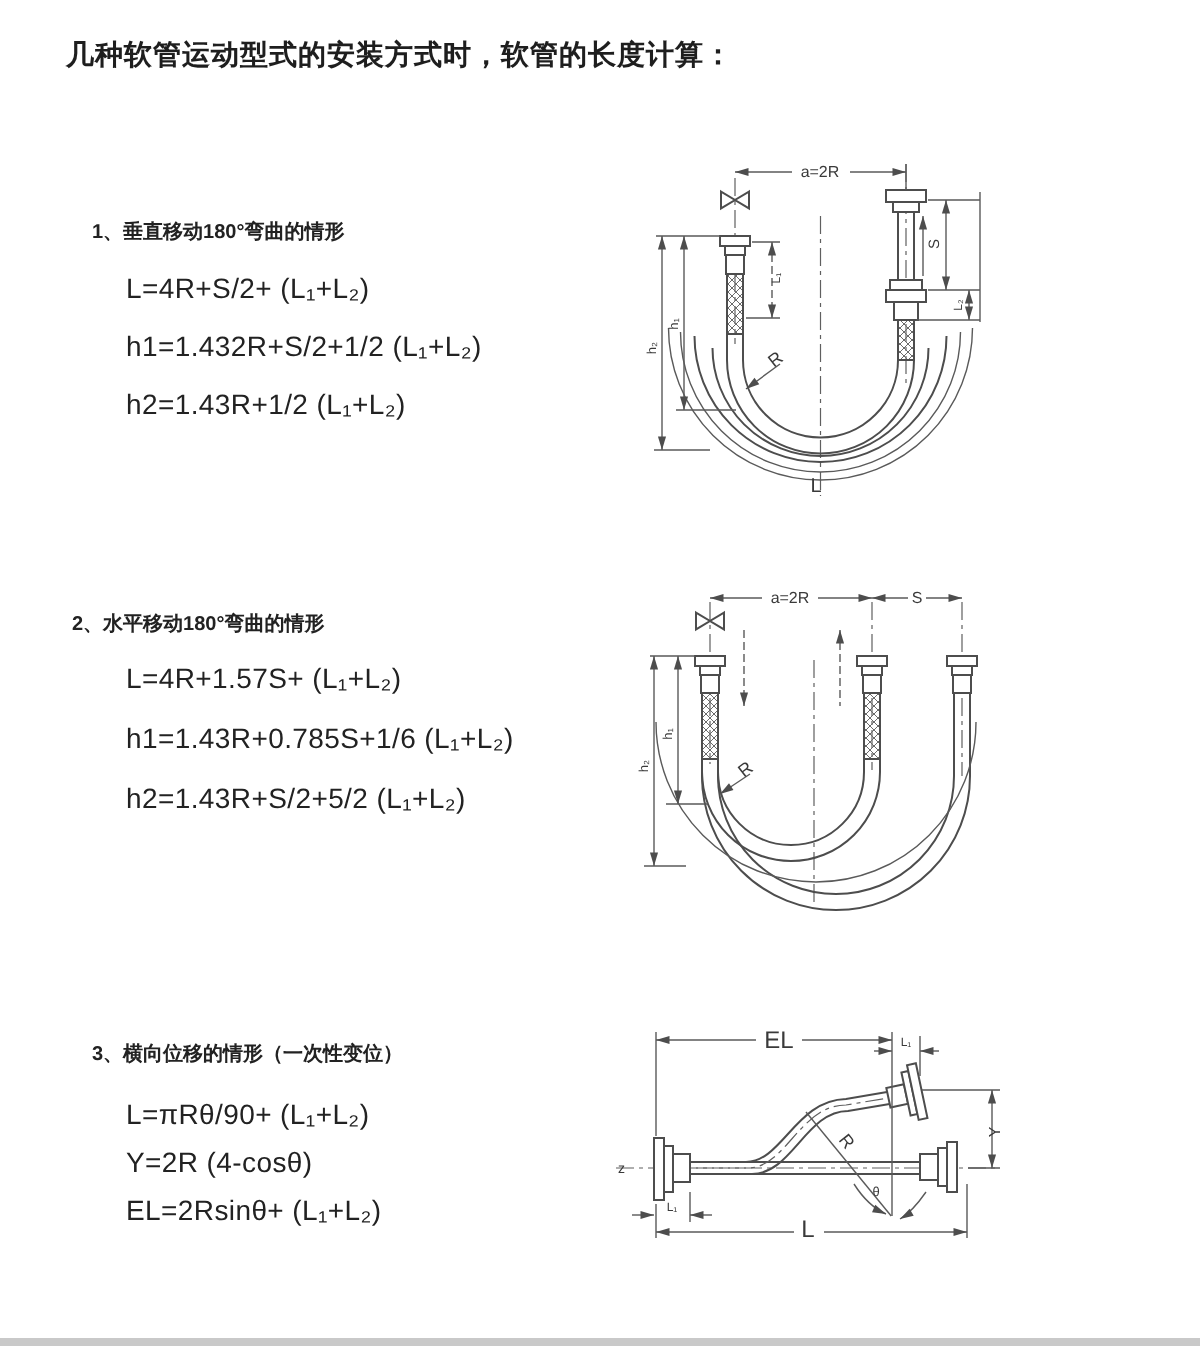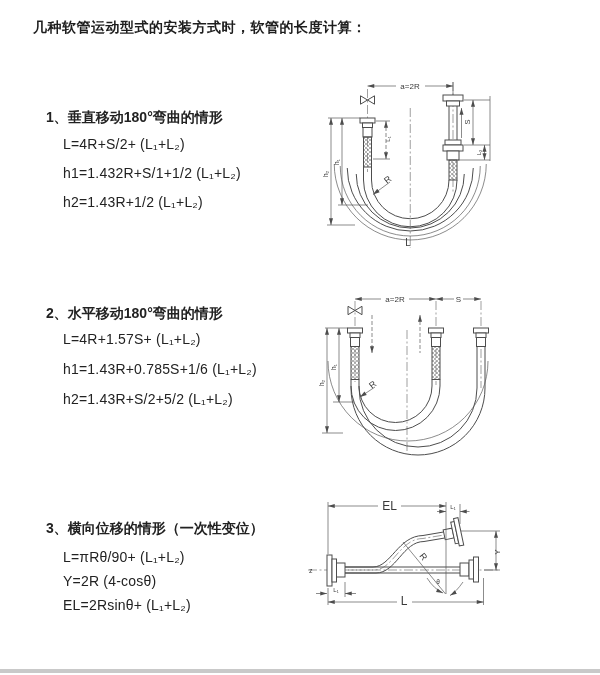--- a/index.html
+++ b/index.html
@@ -1,20 +1,20 @@
 <!DOCTYPE html>
 <html><head>
 <meta charset="utf-8">
 <style>
   html,body{margin:0;padding:0;}
   body{width:600px;height:675px;background:#fff;position:relative;overflow:hidden;
        font-family:"Liberation Sans","DejaVu Sans",sans-serif;color:#2a2a2a;}
   .abs{position:absolute;}
   .title{font-size:14px;font-weight:bold;letter-spacing:.5px;color:#1e1e1e;}
-  .heading{font-size:14px;font-weight:600;color:#222;}
+  .heading{font-size:10px;font-weight:600;color:#222;}
   .formula{font-size:14px;color:#222;letter-spacing:.2px;text-align:right;}
   .scanedge{background:#c9c9c9;}
   svg{display:block;width:100%;height:100%;}
   svg .o{stroke:#4d4d4d;fill:none;stroke-width:1;}
   svg .d{stroke:#5a5a5a;fill:none;stroke-width:.7;}
   svg .cl{stroke:#5f5f5f;fill:none;stroke-width:.6;stroke-dasharray:9 2.5 2 2.5;}
   svg .fl{fill:#fff;stroke:#4d4d4d;stroke-width:1;}
   svg .br{fill:url(#braid);stroke:#4d4d4d;stroke-width:1;}
   svg .wh{fill:#fff;stroke:none;}
   svg text{fill:#3a3a3a;font-family:"Liberation Sans","DejaVu Sans",sans-serif;}
@@ -30,24 +30,24 @@
     <pattern id="braid" width="4" height="4" patternUnits="userSpaceOnUse">
       <path d="M0,4 L4,0 M0,0 L4,4" stroke="#6b6b6b" stroke-width="0.5" fill="none"></path>
     </pattern>
   </defs>
 </svg>
 
 <div class="abs title" style="left:33px;top:19px;">几种软管运动型式的安装方式时，软管的长度计算：</div>
 
 <div class="abs heading" style="left:46px;top:109px;">1、垂直移动180°弯曲的情形</div>
 <div class="abs formula" style="left:63px;top:136px;">L=4R+S/2+ (L₁+L₂)</div>
-<div class="abs formula" style="left:63px;top:165px;">h1=1.432R+S/1+1/2 (L₁+L₂)</div>
+<div class="abs formula" style="left:63px;top:165px;">h1=1.432R+S/2+1/2 (L₁+L₂)</div>
 <div class="abs formula" style="left:63px;top:194px;">h2=1.43R+1/2 (L₁+L₂)</div>
 
-<div class="abs heading" style="left:46px;top:305px;text-align:center;">2、水平移动180°弯曲的情形</div>
+<div class="abs heading" style="left:36px;top:305px;text-align:center;">2、水平移动180°弯曲的情形</div>
 <div class="abs formula" style="left:63px;top:331px;">L=4R+1.57S+ (L₁+L₂)</div>
 <div class="abs formula" style="left:63px;top:361px;">h1=1.43R+0.785S+1/6 (L₁+L₂)</div>
 <div class="abs formula" style="left:63px;top:391px;">h2=1.43R+S/2+5/2 (L₁+L₂)</div>
 
 <div class="abs heading" style="left:46px;top:520px;">3、横向位移的情形（一次性变位）</div>
 <div class="abs formula" style="left:63px;top:549px;">L=πRθ/90+ (L₁+L₂)</div>
 <div class="abs formula" style="left:63px;top:573px;">Y=2R (4-cosθ)</div>
 <div class="abs formula" style="left:63px;top:597px;">EL=2Rsinθ+ (L₁+L₂)</div>
 
 <div class="abs" style="left:318px;top:72px;width:267px;height:185px;">
@@ -197,21 +197,21 @@
     <text font-size="6.5" text-anchor="middle" transform="translate(11,98) rotate(-90)">h₂</text>
   </g>
 
   <g>
     <path class="d" d="M62,102 L47,112" marker-end="url(#ar)"></path>
     <text font-size="9" transform="translate(59,104) rotate(-38)">R</text>
   </g>
 </svg>
 </div>
 
-<div class="abs" style="left:303px;top:496px;width:292px;height:150px;">
+<div class="abs" style="left:303px;top:510px;width:292px;height:150px;">
 <svg viewBox="0 0 292 150">
   <path class="cl" d="M5,74 H196"></path>
   <text x="6" y="76.5" font-size="7">z</text>
 
   <path class="o" d="M42,71 H157 M42,77 H157"></path>
 
   <g>
     <rect class="fl" x="24" y="59" width="5" height="31"></rect>
     <rect class="fl" x="29" y="63" width="4.5" height="23"></rect>
     <rect class="fl" x="33.5" y="67" width="8.5" height="14"></rect>

